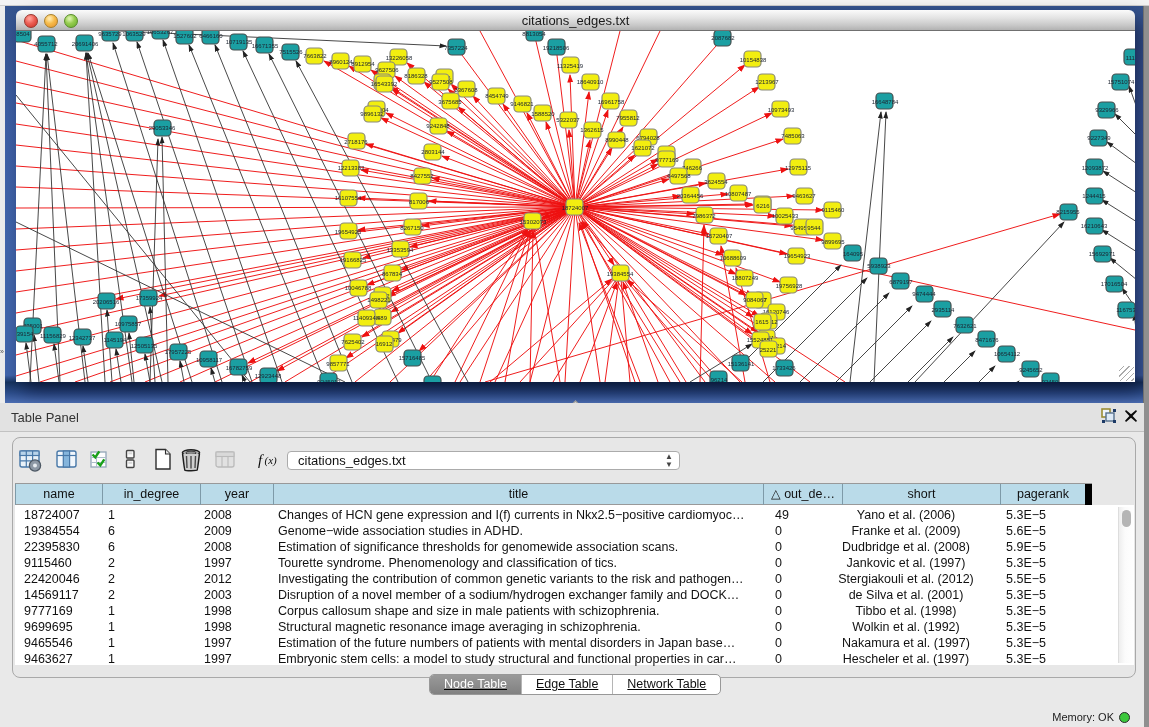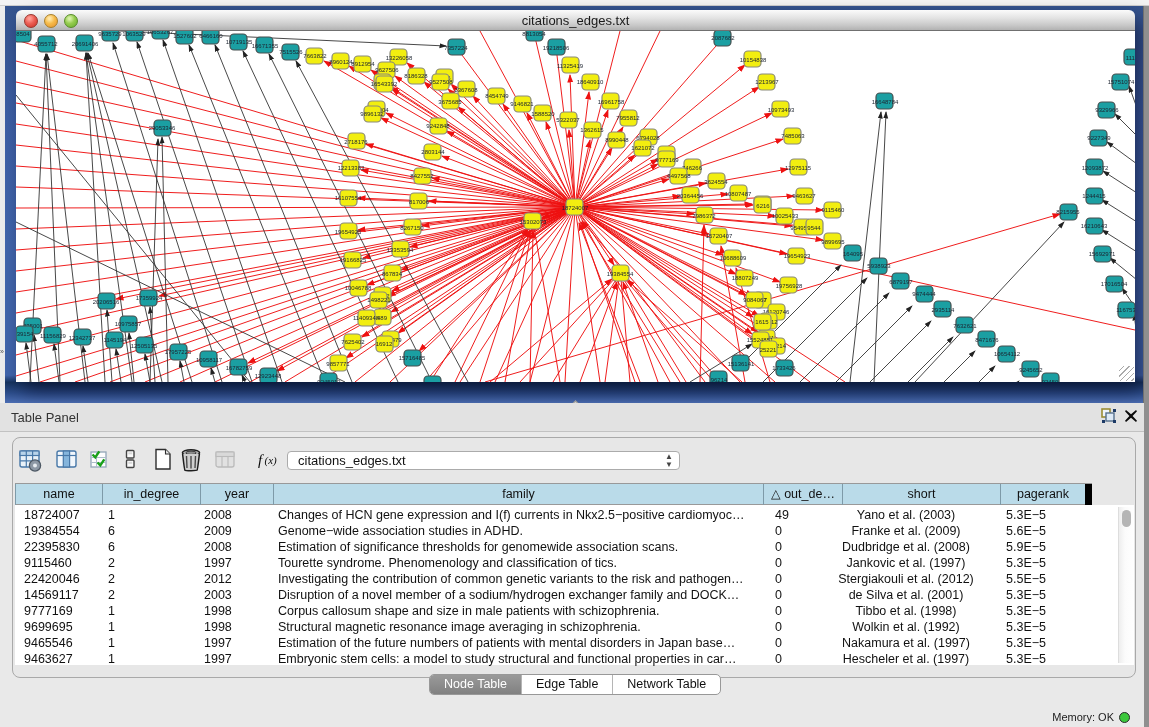--- a/index.html
+++ b/index.html
@@ -31,21 +31,21 @@
   border:1px solid #ababab; border-radius:4px; font-size:13px; color:#111; padding:1px 0 0 10px; }
 #drop .sp { position:absolute; right:6px; top:1px; font-size:8px; color:#444; line-height:8px; }
 .thead { position:absolute; left:15px; top:80px; width:1077px; height:22px; background:#badbe9; border-top:1px solid #999; border-bottom:1px solid #999; }
 .thead span { position:absolute; top:3px; font-size:12.5px; color:#111; text-align:center; border-left:1px solid #7e9aa8; height:22px; padding-top:0; top:0; line-height:21px; }
 #twhite { position:absolute; left:15px; top:102px; width:1119px; height:160px; background:#fff; }
 .tr { position:absolute; left:0; height:16px; width:1134px; font-size:12.5px; color:#111; }
 .tr span { position:absolute; top:0; line-height:16px; white-space:nowrap; }
 .tr span.ctr { text-align:center; }
 #vsb { position:absolute; left:1118px; top:104px; width:16px; height:156px; background:linear-gradient(90deg,#eee,#fbfbfb 40%,#fff); border-left:1px solid #ddd; }
 #vsb .th { position:absolute; left:3px; top:3px; width:9px; height:17px; background:#b5b5b5; border-radius:5px; }
-#tabs { position:absolute; left:429px; top:271px; height:21px; display:flex; border:1px solid #989898; border-radius:5px; overflow:hidden; background:#fff; }
+#tabs { position:absolute; left:429px; top:271px; height:21px; display:flex; border:1px solid #989898; border-radius:5px; overflow:hidden; background:#fff;text-decoration:underline; }
 #tabs .tab { font-size:12.5px; color:#111; padding:2px 14px 0; height:21px; }
 #tabs .sel { background:linear-gradient(180deg,#9a9a9a,#7e7e7e); color:#fff; }
 #tabs .tab + .tab { border-left:1px solid #b5b5b5; }
 #status { position:absolute; right:14px; top:308px; font-size:11px; color:#222; }
 #status .dot { display:inline-block; width:11px; height:11px; border-radius:50%; background:#3cc83c; border:1.5px solid #2b2b2b; vertical-align:-2px; margin-left:5px; }
 </style></head>
 <body>
 <div id="desktop"></div>
 <div id="left-strip"></div>
 <div style="position:absolute;left:0px;top:348px;font-size:7px;color:#555">»</div>
@@ -644,33 +644,33 @@
     <g transform="translate(240,0)">
       <text x="0" y="17" font-size="15" font-style="italic" font-family="Liberation Serif,serif" fill="#0a0a0a">f</text>
       <text x="6.5" y="16" font-size="11" font-style="italic" font-family="Liberation Serif,serif" fill="#0a0a0a">(x)</text>
     </g>
   </svg>
   <div id="drop">citations_edges.txt<span class="sp">▲<br>▼</span></div>
   <div class="thead">
     <span style="left:0;width:87px">name</span>
       <span style="left:87px;width:98px">in_degree</span>
       <span style="left:185px;width:73px">year</span>
-      <span style="left:258px;width:490px">family</span>
+      <span style="left:258px;width:490px">title</span>
       <span style="left:748px;width:79px">△ out_de…</span>
       <span style="left:827px;width:158px">short</span>
       <span style="left:985px;width:92px;border-right:7px solid #000000">pagerank</span>
   </div>
   <div id="twhite"></div>
   <div class="tr" style="top:104px">
 <span style="left:24px">18724007</span>
       <span style="left:108px">1</span>
       <span style="left:204px">2008</span>
       <span style="left:278px">Changes of HCN gene expression and I(f) currents in Nkx2.5−positive cardiomyoc…</span>
       <span style="left:775px">49</span>
-      <span class="ctr" style="left:827px;width:158px">Yano et al. (2003)</span>
+      <span class="ctr" style="left:827px;width:158px">Yano et al. (2006)</span>
       <span style="left:1006px">5.3E−5</span>
 </div>
     <div class="tr" style="top:120px">
 <span style="left:24px">19384554</span>
       <span style="left:108px">6</span>
       <span style="left:204px">2009</span>
       <span style="left:278px">Genome−wide association studies in ADHD.</span>
       <span style="left:775px">0</span>
       <span class="ctr" style="left:827px;width:158px">Franke et al. (2009)</span>
       <span style="left:1006px">5.6E−5</span>

